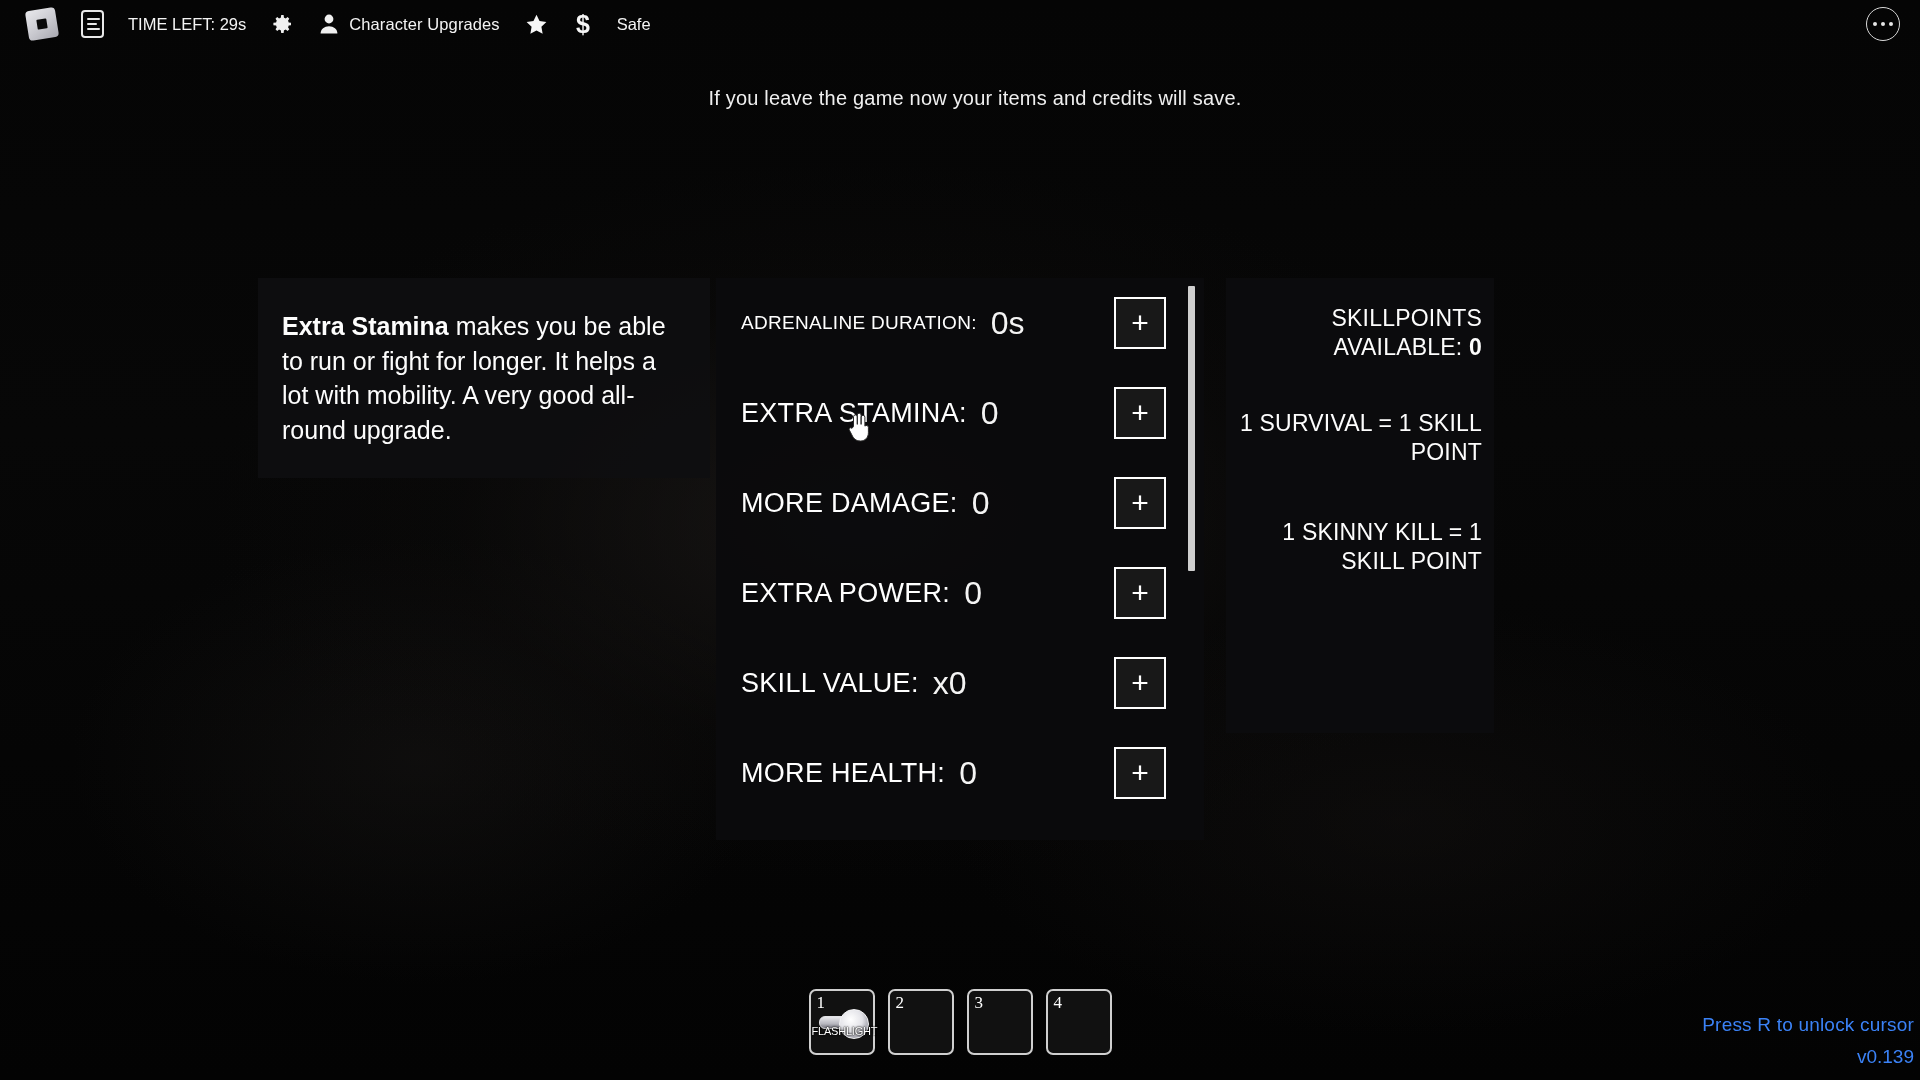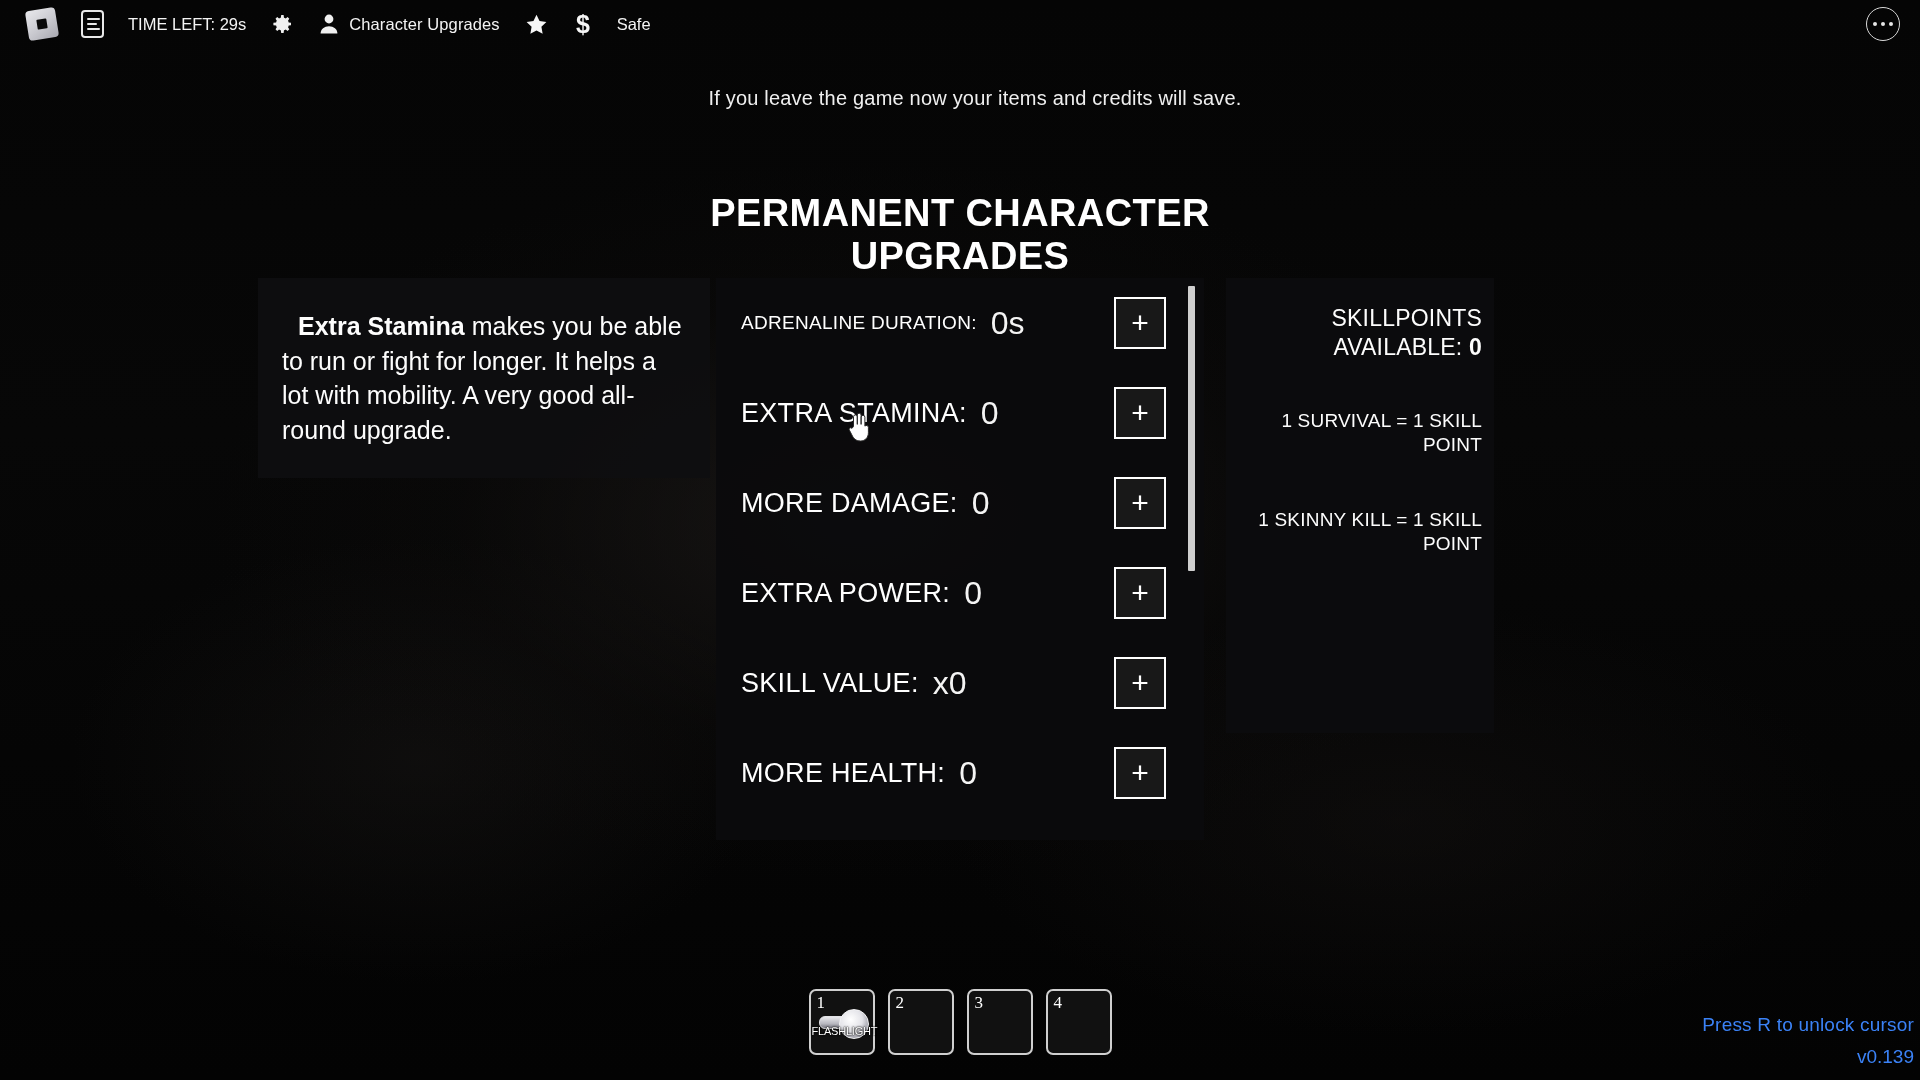--- a/index.html
+++ b/index.html
@@ -120,21 +120,21 @@
     background: rgba(14,14,16,0.92);
     display: flex; align-items: center;
     padding: 0 24px;
     z-index: 12;
   }
   .desc-text {
     font-size: 25px;
     line-height: 1.38;
     color: #fdfdfd;
   }
-  .desc-text b { font-weight: 700; margin-left: 16px; }
+  .desc-text b { font-weight: 700; }
 
   
   .upgrades-panel {
     position: absolute;
     left: 716px; top: 278px;
     width: 488px; height: 562px;
     background: rgba(11,11,13,0.95);
     overflow: hidden;
     z-index: 12;
   }
@@ -198,21 +198,21 @@
     z-index: 12;
   }
   .skill-head {
     font-size: 23px;
     line-height: 1.28;
     color: #fdfdfd;
     letter-spacing: .2px;
   }
   .skill-head b { font-weight: 700; }
   .skill-rule {
-    font-size: 19px;
+    font-size: 23px;
     line-height: 1.28;
     color: #fdfdfd;
     letter-spacing: .2px;
     margin-top: 50px;
     white-space: nowrap;
   }
   .skill-rule.wrap { white-space: normal; }
   .skill-rule:nth-of-type(2) { margin-top: 46px; }
 
   
@@ -355,24 +355,20 @@
   <div class="menu-dots">
     <span></span>
       <span></span>
       <span></span>
   </div>
 
   <div class="save-notice">
     <span>If you leave the game now your items and credits will save.</span>
   </div>
 
-  <div class="page-title">
-    <div>PERMANENT CHARACTER</div>
-    <div>UPGRADES</div>
-  </div>
 
   <div class="desc-panel">
     <div class="desc-text">
       <b>Extra Stamina</b><span> makes you be able to run or fight for longer. It helps a lot with mobility. A very good all-round upgrade.</span>
     </div>
   </div>
 
   <div class="upgrades-panel">
     <div id="upg-rows">
         <div class="upg-row small">

